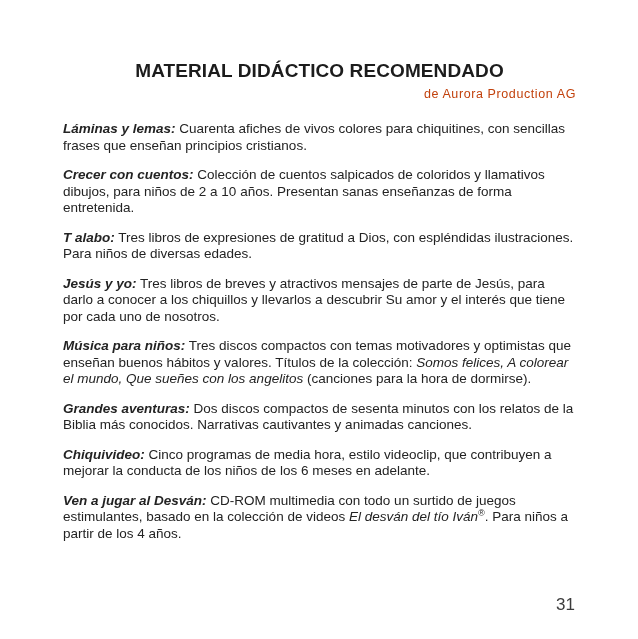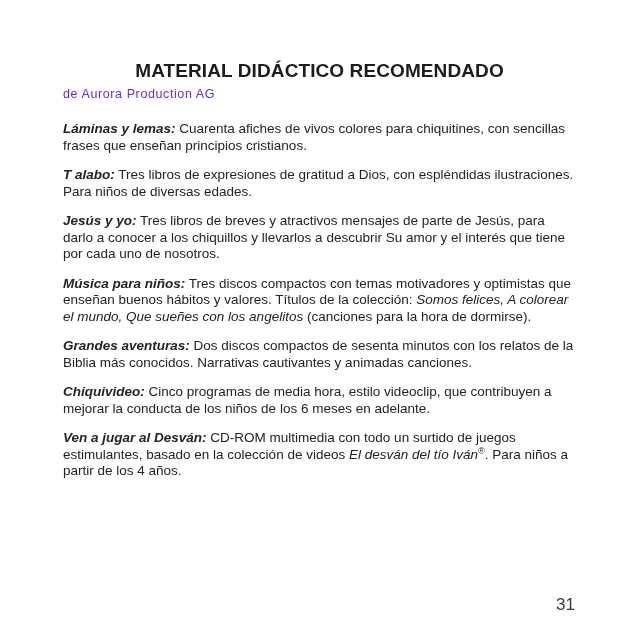--- a/index.html
+++ b/index.html
@@ -22,22 +22,22 @@
     margin: 0 0 5px 0;
     font-size: 19px;
     font-weight: bold;
     text-align: center;
     color: #1c1c1c;
     letter-spacing: 0.1px;
   }
   .subtitle {
     margin: 0 0 20px 0;
     font-size: 12.5px;
-    text-align: left;
-    color: #6d28d9;
+    text-align: right;
+    color: #c2410c;
     letter-spacing: 0.6px;
   }
   .para {
     margin: 0 0 13px 0;
     font-size: 13.5px;
     line-height: 16.5px;
     text-align: left;
     hyphens: manual;
     -webkit-hyphens: manual;
   }
@@ -54,20 +54,21 @@
 </style>
 </head>
 <body>
 
 <div class="page">
   <div class="content">
     <h1 class="title">MATERIAL DIDÁCTICO RECOMENDADO</h1>
     <div class="subtitle">de Aurora Production AG</div>
     <div>
         <p class="para"><span class="seg seg-lead">Láminas y lemas:</span><span class="seg seg-normal"> Cuarenta afiches de vivos colores para chiquitines, con sencillas frases que enseñan principios cristianos.</span></p>
+        <p class="para"><span class="seg seg-lead">Crecer con cuentos:</span><span class="seg seg-normal"> Colección de cuentos salpicados de coloridos y llamativos dibu­jos, para niños de 2 a 10 años. Presentan sanas enseñanzas de forma entretenida.</span></p>
         <p class="para"><span class="seg seg-lead">T alabo:</span><span class="seg seg-normal"> Tres libros de expresiones de gratitud a Dios, con espléndidas ilustracio­nes. Para niños de diversas edades.</span></p>
         <p class="para"><span class="seg seg-lead">Jesús y yo:</span><span class="seg seg-normal"> Tres libros de breves y atractivos mensajes de parte de Jesús, para darlo a conocer a los chiquillos y llevarlos a descubrir Su amor y el interés que tiene por cada uno de nosotros.</span></p>
         <p class="para"><span class="seg seg-lead">Música para niños:</span><span class="seg seg-normal"> Tres discos compactos con temas motivadores y optimistas que enseñan buenos hábitos y valores. Títulos de la colección: </span><span class="seg seg-italic">Somos felices, A colo­rear el mundo, Que sueñes con los angelitos</span><span class="seg seg-normal"> (canciones para la hora de dormirse).</span></p>
         <p class="para"><span class="seg seg-lead">Grandes aventuras:</span><span class="seg seg-normal"> Dos discos compactos de sesenta minutos con los relatos de la Biblia más conocidos. Narrativas cautivantes y animadas canciones.</span></p>
         <p class="para"><span class="seg seg-lead">Chiquivideo:</span><span class="seg seg-normal"> Cinco programas de media hora, estilo videoclip, que contribuyen a mejorar la conducta de los niños de los 6 meses en adelante.</span></p>
         <p class="para"><span class="seg seg-lead">Ven a jugar al Desván:</span><span class="seg seg-normal"> CD-ROM multimedia con todo un surtido de juegos estimulantes, basado en la colección de videos </span><span class="seg seg-italic">El desván del tío Iván</span><span class="seg seg-italic seg-sup">®</span><span class="seg seg-normal">. Para niños a partir de los 4 años.</span></p>
       </div>
   </div>
   <div class="page-number">31</div>
 </div>

